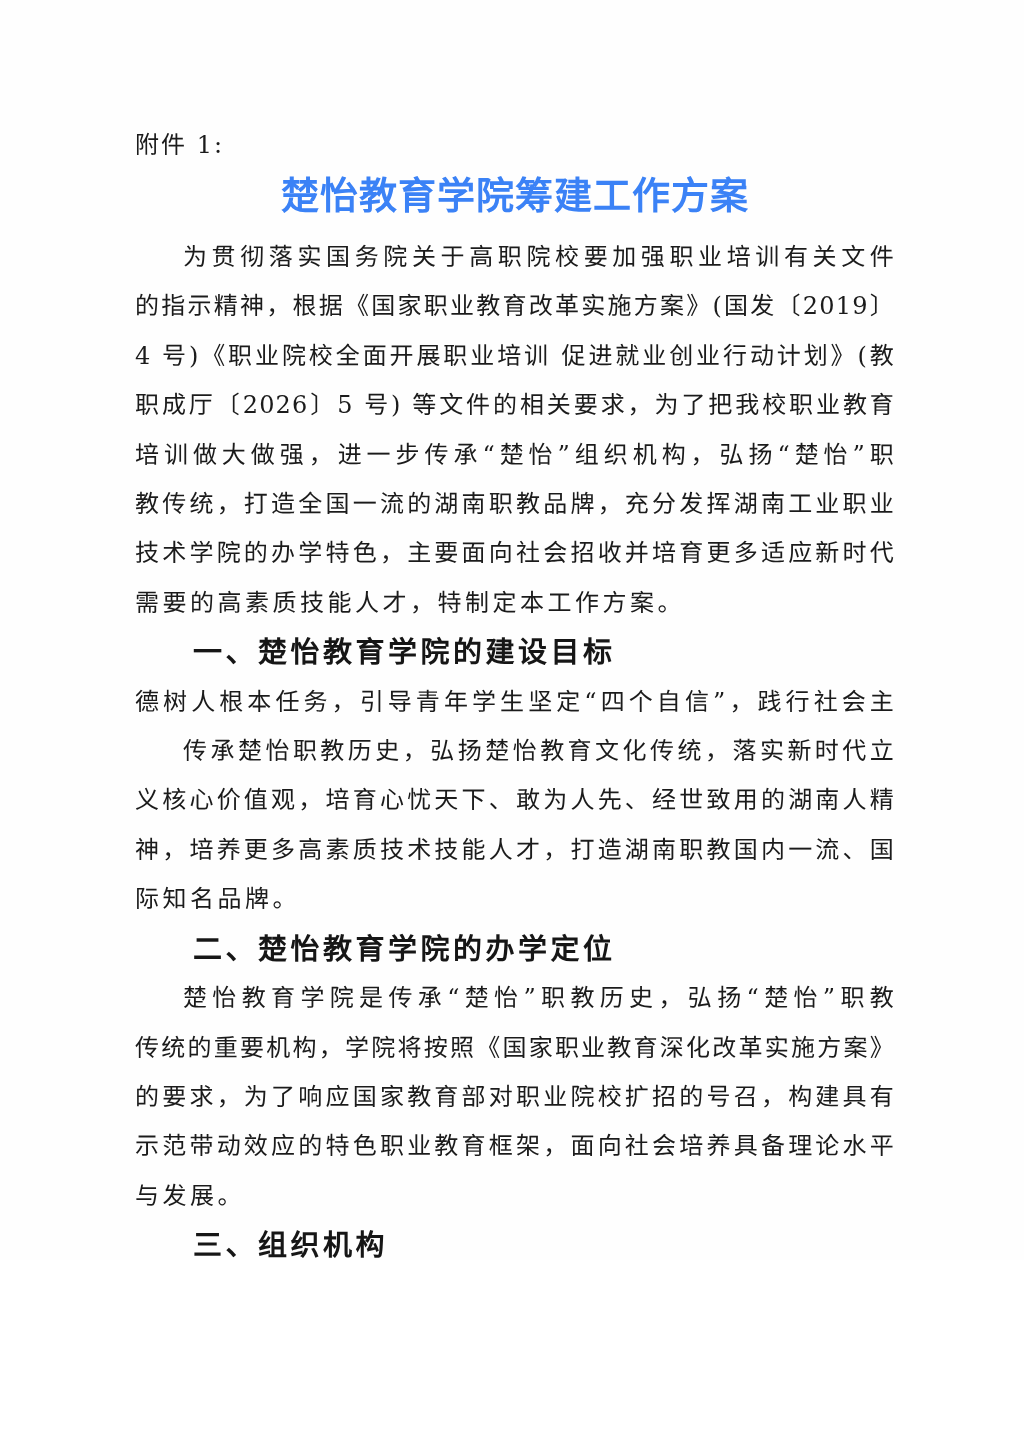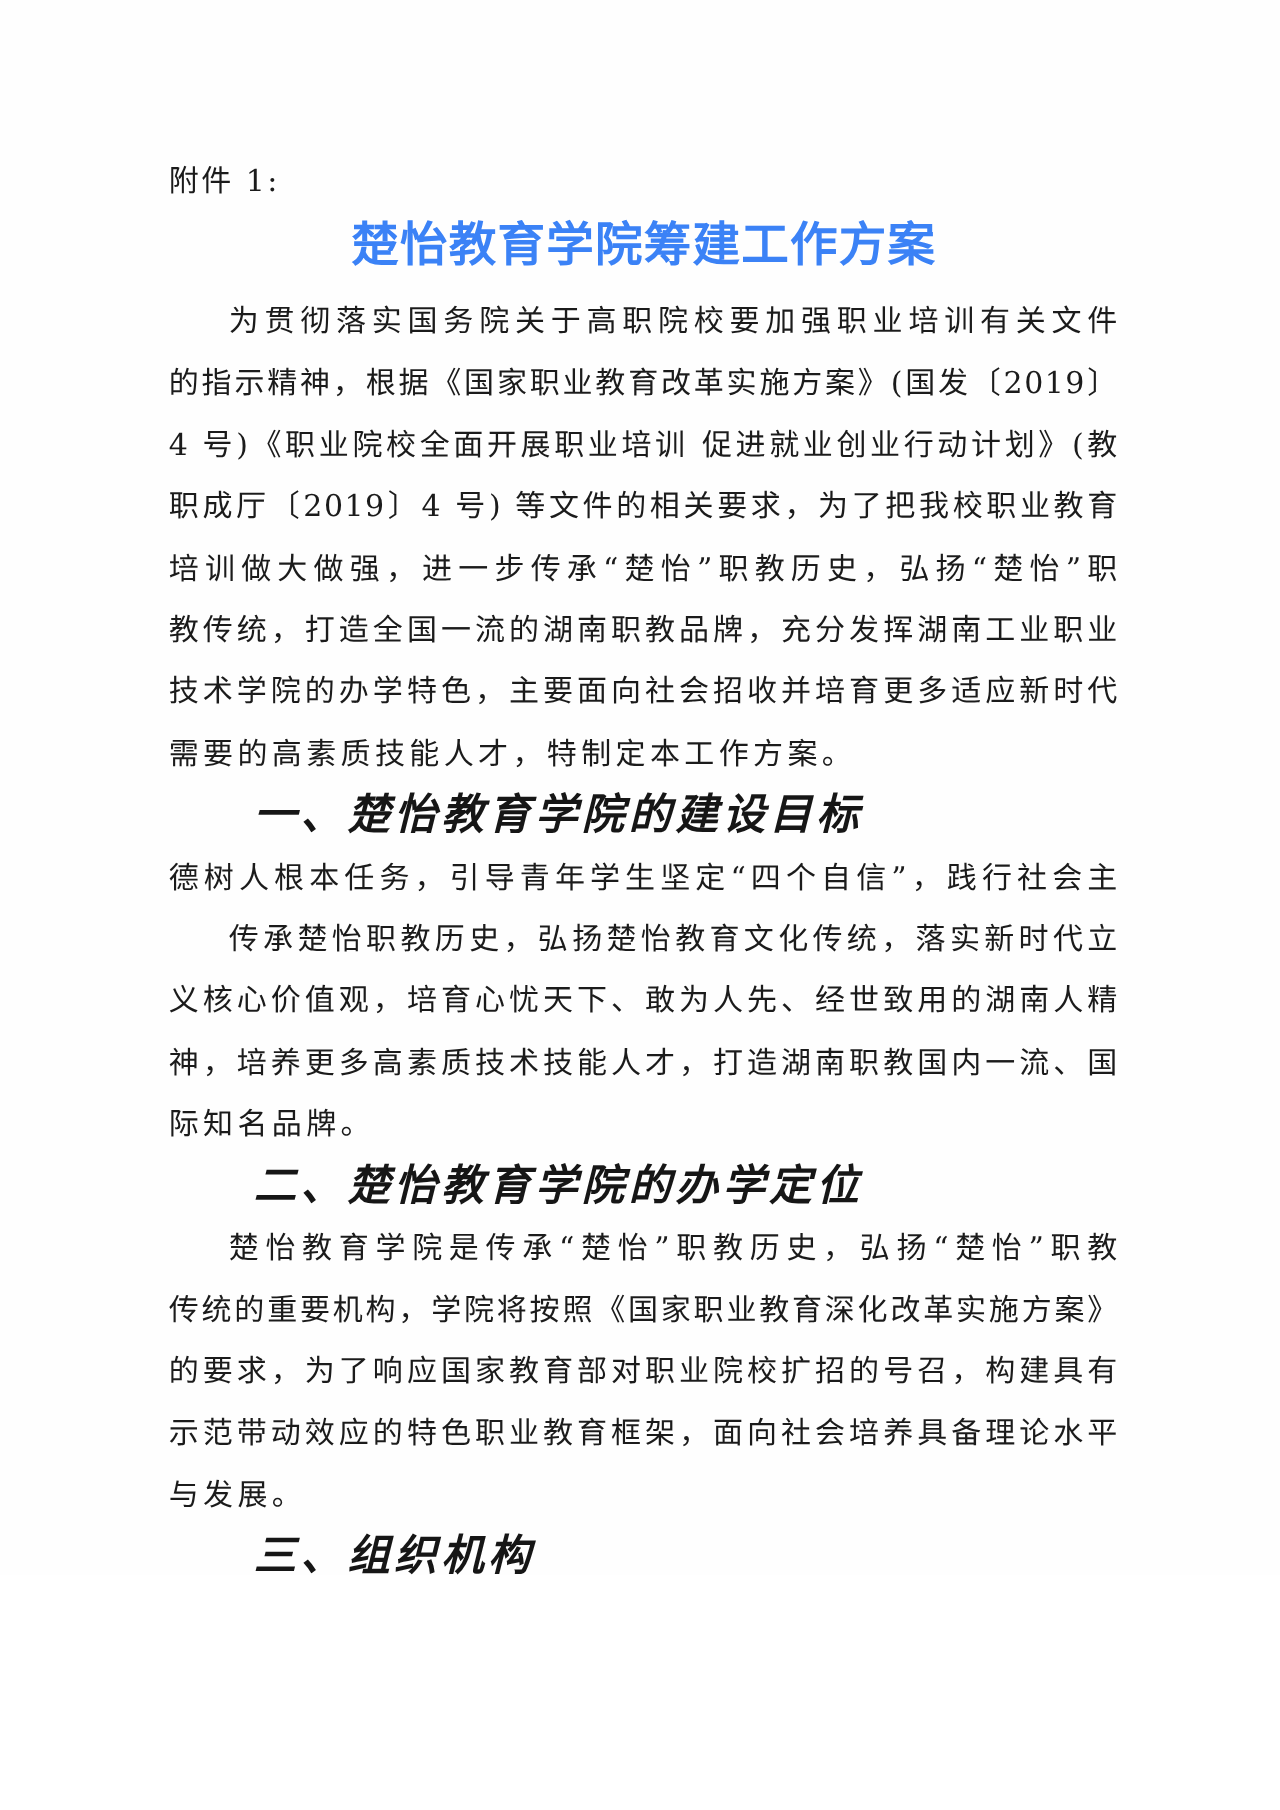--- a/index.html
+++ b/index.html
@@ -50,42 +50,41 @@
   }
   .doc-body .line.first {
     text-indent: 2em;
   }
   .doc-body .line.last {
     text-align: right;
     text-align-last: left;
     letter-spacing: 3.5px;
   }
   .doc-body .heading {
-    font-size: 34px;
+    font-size: 29px;
     line-height: 49.4px;
     font-weight: 700;
     letter-spacing: 3.5px;
     text-indent: 2em;
     font-family: "Liberation Sans", "DejaVu Sans", sans-serif;
     color: #161616;
-    font-style: italic;
   }
 </style>
 </head>
 <body>
 
 <div class="page">
   <div class="attachment-label">附件 1:</div>
   <div class="doc-title">楚怡教育学院筹建工作方案</div>
   <div class="doc-body">
       <div class="line first">为贯彻落实国务院关于高职院校要加强职业培训有关文件</div>
       <div class="line">的指示精神，根据《国家职业教育改革实施方案》(国发〔2019〕</div>
       <div class="line">4 号)《职业院校全面开展职业培训 促进就业创业行动计划》(教</div>
-      <div class="line">职成厅〔2019〕4 号) 等文件的相关要求，为了把我校职业教育</div>
-      <div class="line">培训做大做强，进一步传承“楚怡”职教历史，弘扬“楚怡”职</div>
+      <div class="line">职成厅〔2026〕5 号) 等文件的相关要求，为了把我校职业教育</div>
+      <div class="line">培训做大做强，进一步传承“楚怡”组织机构，弘扬“楚怡”职</div>
       <div class="line">教传统，打造全国一流的湖南职教品牌，充分发挥湖南工业职业</div>
       <div class="line">技术学院的办学特色，主要面向社会招收并培育更多适应新时代</div>
       <div class="line last">需要的高素质技能人才，特制定本工作方案。</div>
       <div class="heading">一、楚怡教育学院的建设目标</div>
       <div class="line">德树人根本任务，引导青年学生坚定“四个自信”，践行社会主</div>
       <div class="line first">传承楚怡职教历史，弘扬楚怡教育文化传统，落实新时代立</div>
       <div class="line">义核心价值观，培育心忧天下、敢为人先、经世致用的湖南人精</div>
       <div class="line">神，培养更多高素质技术技能人才，打造湖南职教国内一流、国</div>
       <div class="line last">际知名品牌。</div>
       <div class="heading">二、楚怡教育学院的办学定位</div>

